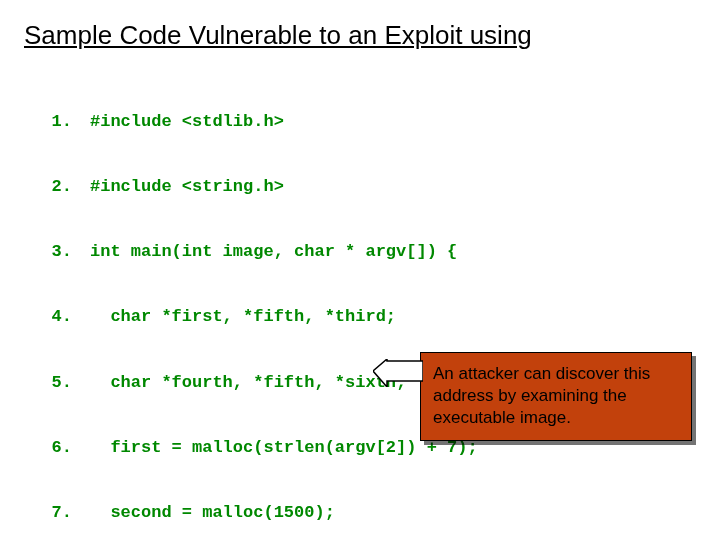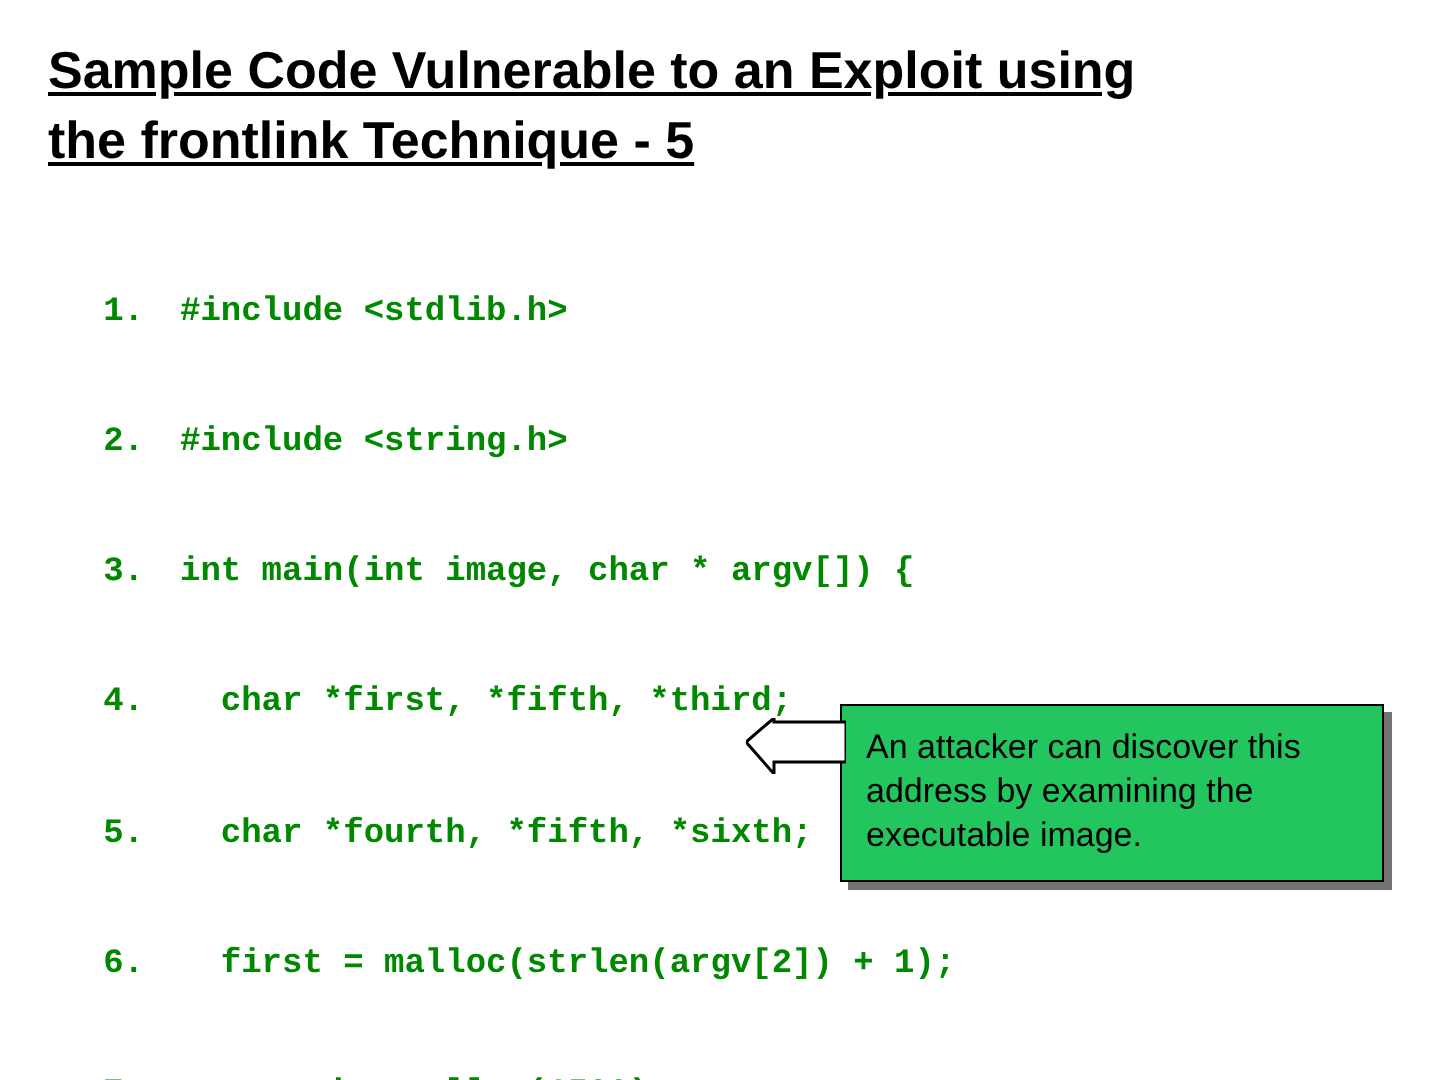--- a/index.html
+++ b/index.html
@@ -7,21 +7,21 @@
     padding: 18px 24px;
     width: 720px;
     height: 540px;
     box-sizing: border-box;
     font-family: Arial, Helvetica, sans-serif;
     background: #fff;
     position: relative;
   }
   .title {
     font-size: 26px;
-    font-weight: bold;
+    font-weight: normal;
     line-height: 1.35;
     color: #000;
   }
   .title .underline {
     text-decoration: underline;
     text-decoration-color: #000;
   }
   .code-block {
     margin-top: 14px;
     font-family: "Courier New", Courier, monospace;
@@ -40,21 +40,21 @@
     padding-right: 18px;
   }
   .codetxt {
     flex: 1;
   }
   .callout {
     position: absolute;
     right: 28px;
     top: 352px;
     width: 246px;
-    background: #22c55e;
+    background: #c2410c;
     border: 1.5px solid #000;
     box-shadow: 4px 4px 0 rgba(0,0,0,0.55);
     padding: 10px 12px 12px 12px;
     font-size: 17px;
     line-height: 1.28;
     color: #000;
   }
   .callout-arrow {
     position: absolute;
     left: -48px;
@@ -62,30 +62,29 @@
   }
   .callout-arrow svg {
     display: block;
   }
 </style>
 </head>
 <body>
 
 <div class="title">
   <span class="underline">Sample Code Vulnerable to an Exploit using</span><br>
-  <span class="underline">the frontlink Technique - 5</span>
 </div>
 
 <div class="code-block">
   <div class="code-row"><span class="lineno">1.</span><span class="codetxt">#include &lt;stdlib.h&gt;</span></div>
   <div class="code-row"><span class="lineno">2.</span><span class="codetxt">#include &lt;string.h&gt;</span></div>
   <div class="code-row"><span class="lineno">3.</span><span class="codetxt">int main(int image, char * argv[]) {</span></div>
   <div class="code-row"><span class="lineno">4.</span><span class="codetxt">  char *first, *fifth, *third;</span></div>
   <div class="code-row"><span class="lineno">5.</span><span class="codetxt">  char *fourth, *fifth, *sixth;</span></div>
-  <div class="code-row"><span class="lineno">6.</span><span class="codetxt">  first = malloc(strlen(argv[2]) + 1);</span></div>
+  <div class="code-row"><span class="lineno">6.</span><span class="codetxt">  first = malloc(strlen(argv[2]) + 7);</span></div>
   <div class="code-row"><span class="lineno">7.</span><span class="codetxt">  second = malloc(1500);</span></div>
   
   
   
   
   
   
   
   
   

